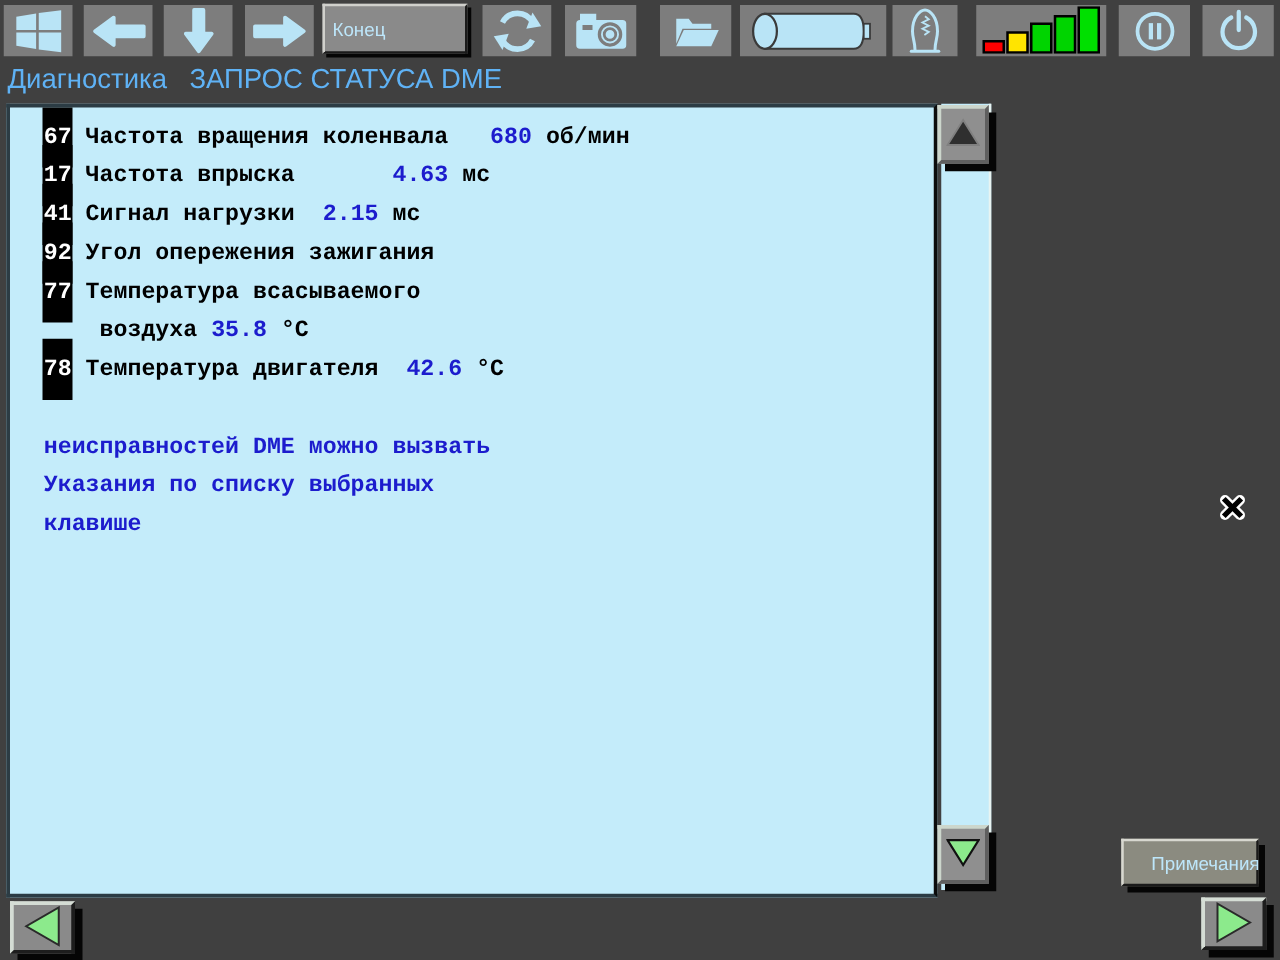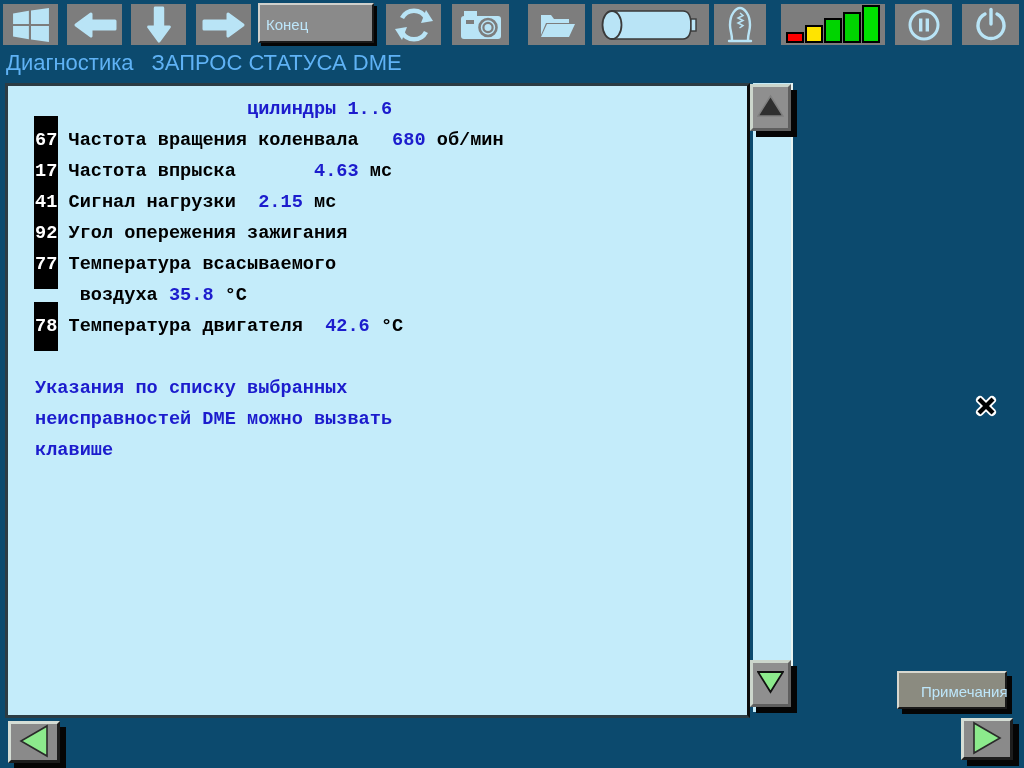--- a/index.html
+++ b/index.html
@@ -1,16 +1,16 @@
 <!DOCTYPE html>
 <html><head>
 <meta charset="utf-8">
 <style>
   html,body{margin:0;padding:0;background:#2c2c2c;}
-  #screen{position:relative;width:1024px;height:768px;background:#0c4a6e;overflow:hidden;
+  #screen{position:relative;width:1024px;height:768px;background:#404040;overflow:hidden;
           font-family:"Liberation Sans",sans-serif;}
   
   .tb{position:absolute;top:4px;height:41px;background:#7d7d7d;border:0;padding:0;margin:0;
       display:flex;align-items:center;justify-content:center;cursor:pointer;}
   .tb svg{display:block;}
   .btn3d{position:absolute;background:#8a8a8a;border:2px solid;
          border-color:#d0d0cc #1a1a1a #1a1a1a #d0d0cc;box-shadow:3px 3px 0 #050505;
          color:#bde6fa;text-align:left;vertical-align:top;cursor:pointer;
          font-family:"Liberation Sans",sans-serif;}
   #end-btn{left:258px;top:3px;width:116px;height:40px;font-size:15px;padding:2px 0 0 6px;}
@@ -182,31 +182,30 @@
       </span>
     </button>
   </div>
 
   <div id="header">
     <span>Диагностика</span><span class="ttl">ЗАПРОС СТАТУСА DME</span>
   </div>
 
   <div id="report">
     <div class="inner">
-        <div class="line"><span class="t">                   </span><span class="b">цилиндры 1..6</span></div>
         <div class="line"><span class="box">67</span><span class="t"> Частота вращения коленвала   </span><span class="b">680</span><span class="t"> об/мин</span></div>
         <div class="line"><span class="box">17</span><span class="t"> Частота впрыска       </span><span class="b">4.63</span><span class="t"> мс</span></div>
         <div class="line"><span class="box">41</span><span class="t"> Сигнал нагрузки  </span><span class="b">2.15</span><span class="t"> мс</span></div>
         <div class="line"><span class="box">92</span><span class="t"> Угол опережения зажигания</span></div>
         <div class="line"><span class="box">77</span><span class="t"> Температура всасываемого</span></div>
         <div class="line"><span class="t">    воздуха </span><span class="b">35.8</span><span class="t"> °C</span></div>
         <div class="line"><span class="box">78</span><span class="t"> Температура двигателя  </span><span class="b">42.6</span><span class="t"> °C</span></div>
         <div class="line">&nbsp;</div>
+        <div class="line"><span class="b">неисправностей DME можно вызвать</span></div>
         <div class="line"><span class="b">Указания по списку выбранных</span></div>
-        <div class="line"><span class="b">неисправностей DME можно вызвать</span></div>
         <div class="line"><span class="b">клавише</span></div>
       </div>
   </div>
 
   <div id="track"></div>
   <button id="scroll-up" class="scrollbtn">
     <span>
       <svg width="27" height="24" viewBox="0 0 27 24">
         <polygon points="13.5,2 26,22 1,22" fill="#2f2f2f" stroke="#808080" stroke-width="1.5"></polygon>
       </svg>

